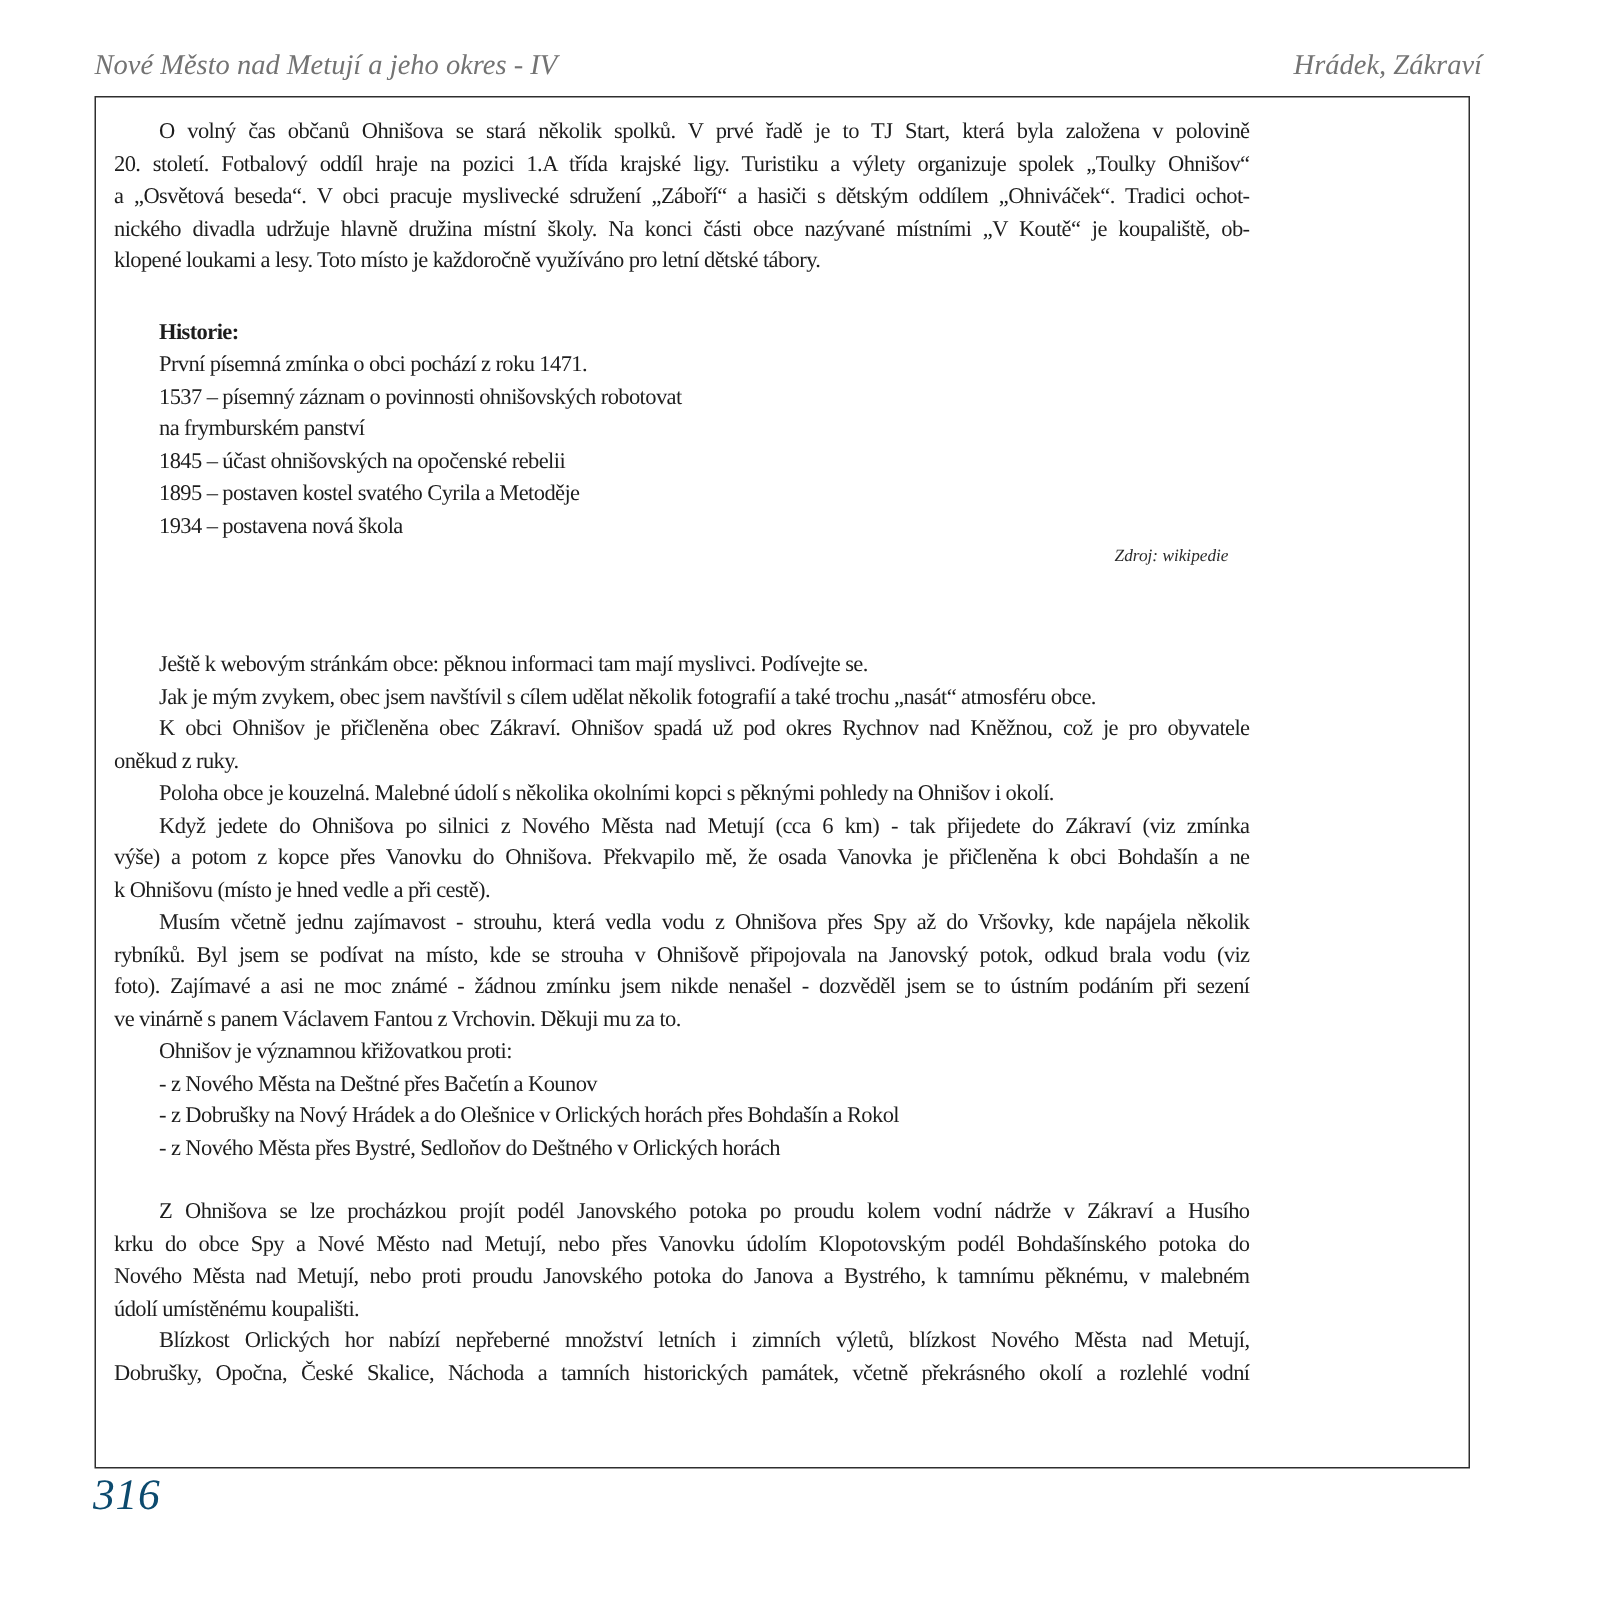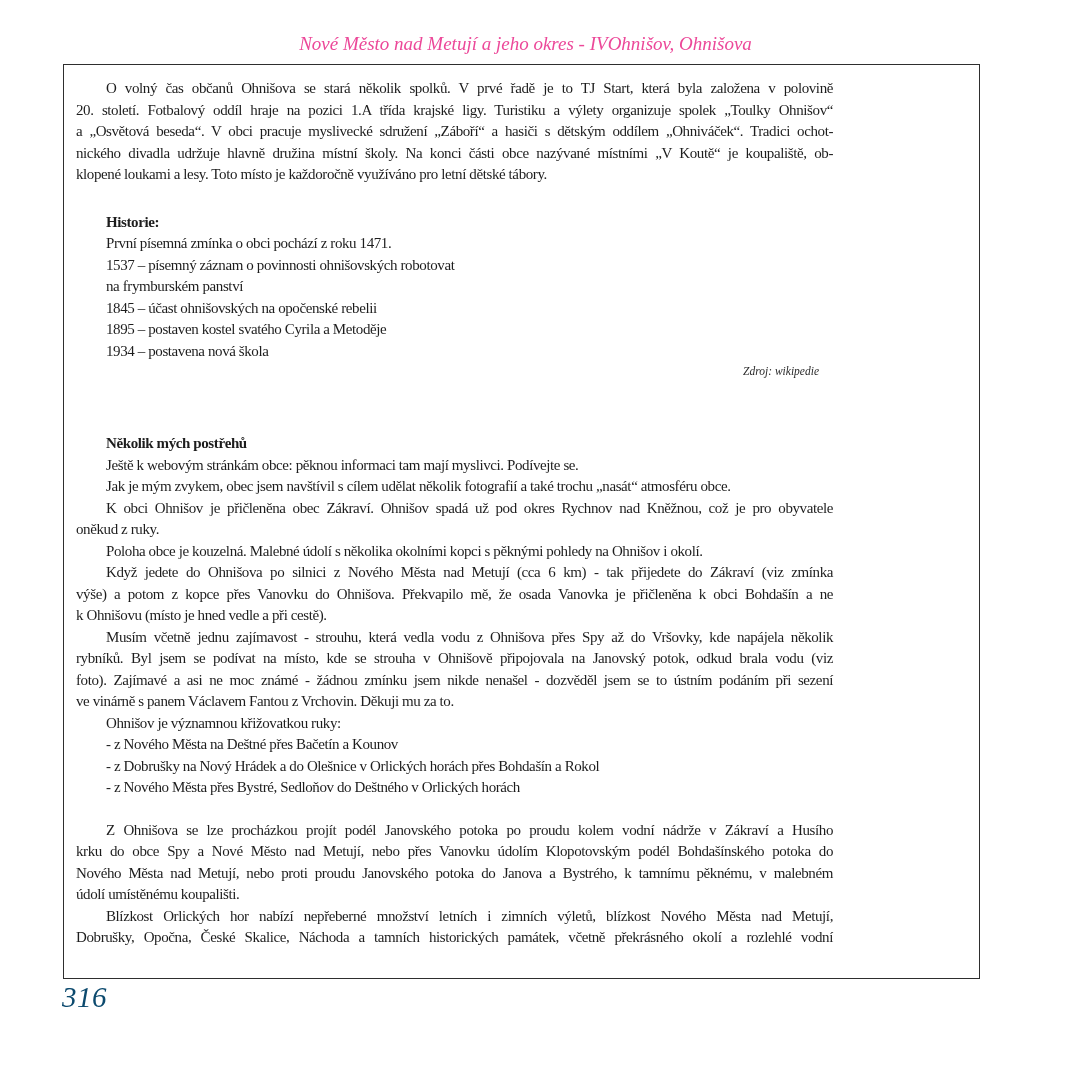--- a/index.html
+++ b/index.html
@@ -7,22 +7,22 @@
     width:1080px;height:1080px;
     background:#ffffff;
     font-family:"Liberation Serif","DejaVu Serif",serif;
     color:#1d1d1d;
     -webkit-font-smoothing:antialiased;
   }
   .page{position:relative;width:1080px;height:1080px;background:#ffffff;overflow:hidden;}
 
   .header{
     position:absolute;left:63px;top:33px;width:925px;
-    display:flex;justify-content:center;align-items:baseline;
-    font-style:italic;font-size:19px;color:#ec4899;
+    display:flex;justify-content:space-between;align-items:baseline;
+    font-style:italic;font-size:19px;color:#737373;
   }
 
   .textbox{
     position:absolute;left:63px;top:64px;width:917px;height:915px;
     border:1.5px solid #2e2e2e;box-sizing:border-box;background:#ffffff;
   }
   .column{position:absolute;left:12px;top:13px;width:757px;}
 
   .line{
     width:757px;box-sizing:border-box;
@@ -46,54 +46,53 @@
     font-style:italic;font-size:29px;letter-spacing:0.5px;color:#0c4a6e;
   }
 </style>
 </head>
 <body>
 
 <div class="page">
 
   <div class="header">
     <span class="h-left">Nové Město nad Metují a jeho okres - IV</span>
-    <span class="h-right">Ohnišov, Ohnišova</span>
+    <span class="h-right">Hrádek, Zákraví</span>
   </div>
 
   <div class="textbox">
     <div class="column">
         <div class="line j ind">O volný čas občanů Ohnišova se stará několik spolků. V prvé řadě je to TJ Start, která byla založena v polovině</div>
         <div class="line j">20. století. Fotbalový oddíl hraje na pozici 1.A třída krajské ligy. Turistiku a výlety organizuje spolek „Toulky Ohnišov“</div>
         <div class="line j">a „Osvětová beseda“. V obci pracuje myslivecké sdružení „Záboří“ a hasiči s dětským oddílem „Ohniváček“. Tradici ochot-</div>
         <div class="line j">nického divadla udržuje hlavně družina místní školy. Na konci části obce nazývané místními „V Koutě“ je koupaliště, ob-</div>
         <div class="line j last">klopené loukami a lesy. Toto místo je každoročně využíváno pro letní dětské tábory.</div>
         <div class="gap" style="height: 26px;"></div>
         <div class="line heading">Historie:</div>
         <div class="line plain">První písemná zmínka o obci pochází z roku 1471.</div>
         <div class="line plain">1537 – písemný záznam o povinnosti ohnišovských robotovat</div>
         <div class="line plain">na frymburském panství</div>
         <div class="line plain">1845 – účast ohnišovských na opočenské rebelii</div>
         <div class="line plain">1895 – postaven kostel svatého Cyrila a Metoděje</div>
         <div class="line plain">1934 – postavena nová škola</div>
         <div class="source">Zdroj: wikipedie</div>
         <div class="gap" style="height: 54px;"></div>
-        <div class="line heading">Několik mých postřehů</div>
         <div class="line j ind last">Ještě k webovým stránkám obce: pěknou informaci tam mají myslivci. Podívejte se.</div>
         <div class="line j ind last">Jak je mým zvykem, obec jsem navštívil s cílem udělat několik fotografií a také trochu „nasát“ atmosféru obce.</div>
         <div class="line j ind">K obci Ohnišov je přičleněna obec Zákraví. Ohnišov spadá už pod okres Rychnov nad Kněžnou, což je pro obyvatele</div>
         <div class="line j last">oněkud z ruky.</div>
         <div class="line j ind last">Poloha obce je kouzelná. Malebné údolí s několika okolními kopci s pěknými pohledy na Ohnišov i okolí.</div>
         <div class="line j ind">Když jedete do Ohnišova po silnici z Nového Města nad Metují (cca 6 km) - tak přijedete do Zákraví (viz zmínka</div>
         <div class="line j">výše) a potom z kopce přes Vanovku do Ohnišova. Překvapilo mě, že osada Vanovka je přičleněna k obci Bohdašín a ne</div>
         <div class="line j last">k Ohnišovu (místo je hned vedle a při cestě).</div>
         <div class="line j ind">Musím včetně jednu zajímavost - strouhu, která vedla vodu z Ohnišova přes Spy až do Vršovky, kde napájela několik</div>
         <div class="line j">rybníků. Byl jsem se podívat na místo, kde se strouha v Ohnišově připojovala na Janovský potok, odkud brala vodu (viz</div>
         <div class="line j">foto). Zajímavé a asi ne moc známé - žádnou zmínku jsem nikde nenašel - dozvěděl jsem se to ústním podáním při sezení</div>
         <div class="line j last">ve vinárně s panem Václavem Fantou z Vrchovin. Děkuji mu za to.</div>
-        <div class="line j ind last">Ohnišov je významnou křižovatkou ruky:</div>
+        <div class="line j ind last">Ohnišov je významnou křižovatkou proti:</div>
         <div class="line plain">- z Nového Města na Deštné přes Bačetín a Kounov</div>
         <div class="line plain">- z Dobrušky na Nový Hrádek a do Olešnice v Orlických horách přes Bohdašín a Rokol</div>
         <div class="line plain">- z Nového Města přes Bystré, Sedloňov do Deštného v Orlických horách</div>
         <div class="gap" style="height: 21px;"></div>
         <div class="line j ind">Z Ohnišova se lze procházkou projít podél Janovského potoka po proudu kolem vodní nádrže v Zákraví a Husího</div>
         <div class="line j">krku do obce Spy a Nové Město nad Metují, nebo přes Vanovku údolím Klopotovským podél Bohdašínského potoka do</div>
         <div class="line j">Nového Města nad Metují, nebo proti proudu Janovského potoka do Janova a Bystrého, k tamnímu pěknému, v malebném</div>
         <div class="line j last">údolí umístěnému koupališti.</div>
         <div class="line j ind">Blízkost Orlických hor nabízí nepřeberné množství letních i zimních výletů, blízkost Nového Města nad Metují,</div>
         <div class="line j">Dobrušky, Opočna, České Skalice, Náchoda a tamních historických památek, včetně překrásného okolí a rozlehlé vodní</div>

